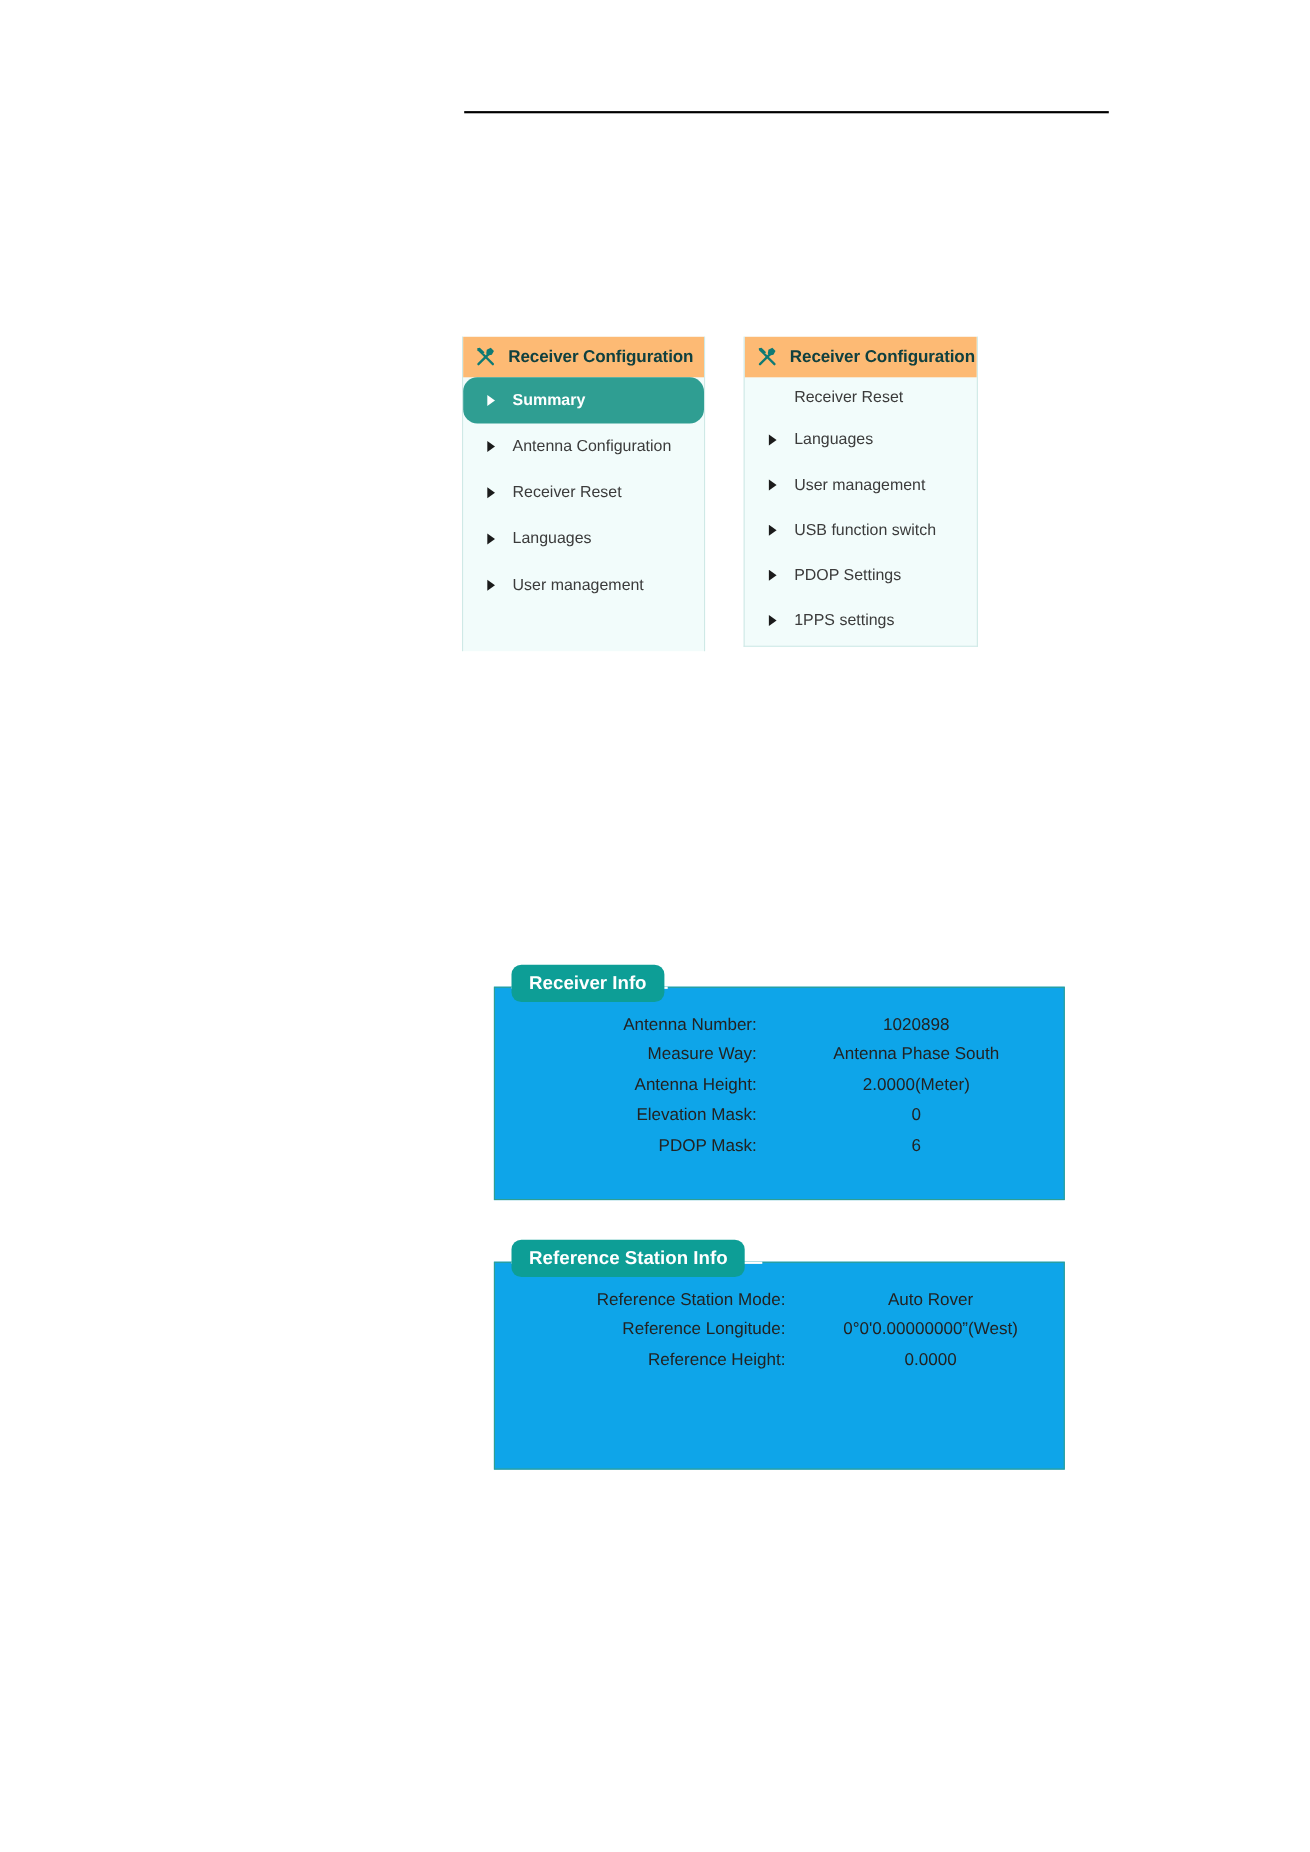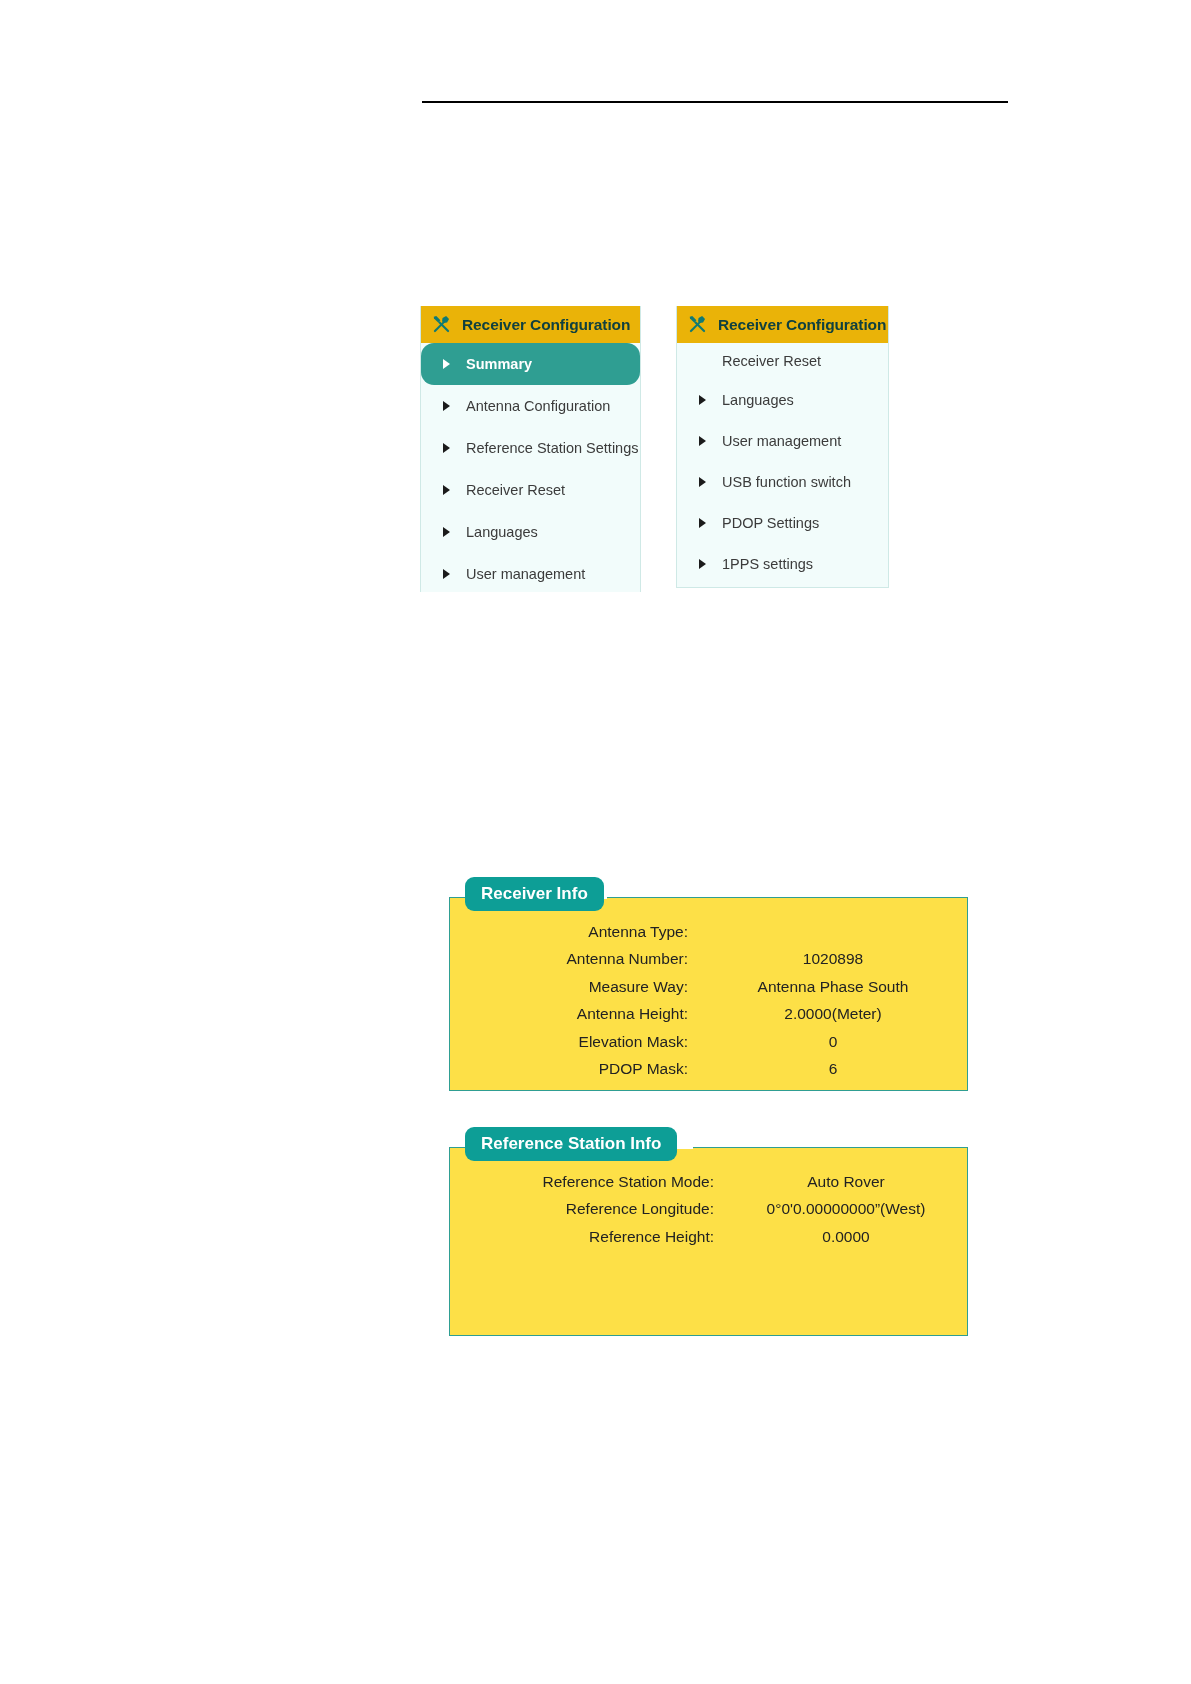--- a/index.html
+++ b/index.html
@@ -47,21 +47,21 @@
     top: 306px;
     width: 213px;
     height: 282px;
     border-left: 1px solid #cfe9e6;
     border-right: 1px solid #cfe9e6;
     border-bottom: 1px solid #cfe9e6;
   }
 
   .menu-header {
     height: 37px;
-    background: #eab308;
+    background: #fdba74;
     display: flex;
     align-items: center;
     padding-left: 10px;
     box-sizing: border-box;
   }
   .menu-header .title {
     font-size: 15.5px;
     font-weight: bold;
     color: #10403f;
     margin-left: 10px;
@@ -114,21 +114,21 @@
     border-left-color: #ffffff;
   }
   .panel-b .menu-item { height: 41px; }
   .panel-b .menu-item:first-child { height: 36px; }
 
   
   .info-box {
     position: absolute;
     box-sizing: border-box;
     border: 1px solid #2f9e92;
-    background: #fde047;
+    background: #0ea5e9;
   }
   .info-box .legend {
     position: absolute;
     top: -21px;
     left: 15px;
     background: #0d9e96;
     color: #ffffff;
     font-size: 17px;
     font-weight: bold;
     padding: 8px 16px 9px 16px;
@@ -206,24 +206,20 @@
     <li class="menu-item selected">
       <span class="caret"></span>
       <span class="label">Summary</span>
     </li>
     <li class="menu-item">
       <span class="caret"></span>
       <span class="label">Antenna Configuration</span>
     </li>
     <li class="menu-item">
       <span class="caret"></span>
-      <span class="label">Reference Station Settings</span>
-    </li>
-    <li class="menu-item">
-      <span class="caret"></span>
       <span class="label">Receiver Reset</span>
     </li>
     <li class="menu-item">
       <span class="caret"></span>
       <span class="label">Languages</span>
     </li>
     <li class="menu-item">
       <span class="caret"></span>
       <span class="label">User management</span>
     </li>
@@ -271,24 +267,20 @@
     </li>
   </ul>
 </div>
 
 <div class="info-box" id="receiver-info-box">
   <div class="legend-mask" style="width:142px;"></div>
   <div class="legend">Receiver Info</div>
   <table class="kv-table">
     <tbody>
       <tr>
-        <td class="k">Antenna Type:</td>
-        <td class="v"></td>
-      </tr>
-      <tr>
         <td class="k">Antenna Number:</td>
         <td class="v">1020898</td>
       </tr>
       <tr>
         <td class="k">Measure Way:</td>
         <td class="v">Antenna Phase South</td>
       </tr>
       <tr>
         <td class="k">Antenna Height:</td>
         <td class="v">2.0000(Meter)</td>

